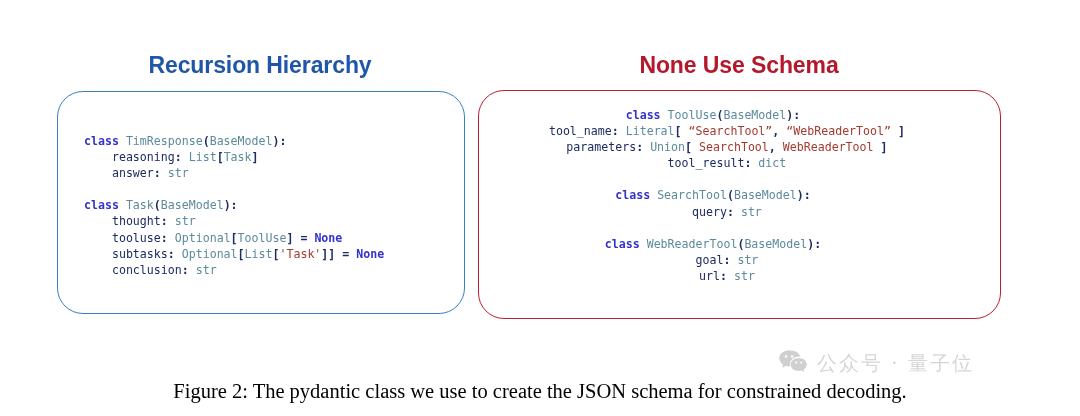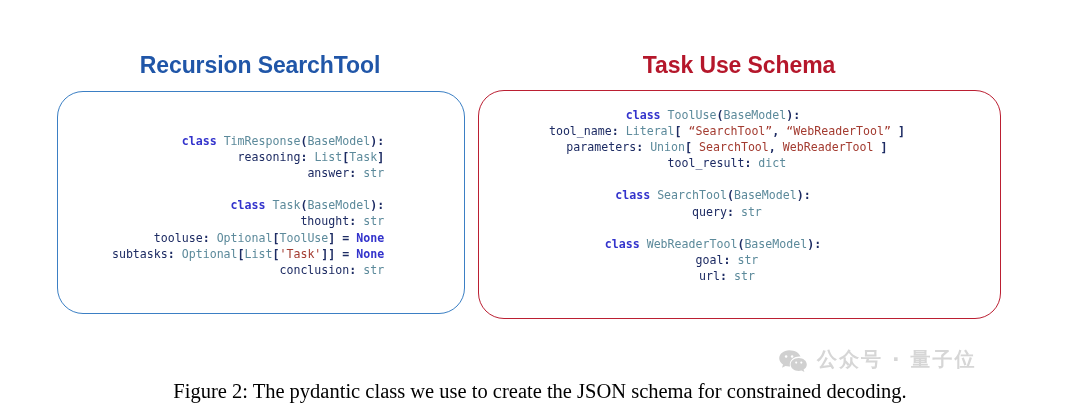--- a/index.html
+++ b/index.html
@@ -55,21 +55,21 @@
 
   
   .code-block {
     position: absolute;
     font-family: "DejaVu Sans Mono", "Liberation Mono", monospace;
     font-size: 11.6px;
     line-height: 16.1px;
     white-space: pre;
     color: #1d2b63;
   }
-  #code-left  { left: 84px;  top: 133px; text-align: right; }
+  #code-left  { left: 84px;  top: 133px; }
   #code-right { left: 521px; top: 107px; text-align: center; }
 
   .code-line { height: 16.1px; }
   .code-line.blank { height: 16.1px; }
 
   
   .t-kw      { color: #3333cc; font-weight: 700; }   
   .t-cls     { color: #5c8a9b; }                     
   .t-punct   { color: #1d2b63; font-weight: 700; }   
   .t-field   { color: #1d2b63; font-weight: 400; }   
@@ -88,48 +88,48 @@
     white-space: nowrap;
     line-height: 1;
   }
 
   
   #watermark {
     position: absolute;
     left: 778px;
     top: 349px;
     display: flex;
+    align-items: center;
     gap: 9px;
     opacity: 1;
     pointer-events: none;
-    font-weight: bold;
   }
   #watermark .wm-icon { display: block; }
   #watermark .wm-text {
     font-family: "DejaVu Sans", "Liberation Sans", sans-serif;
     font-size: 20px;
     color: #d6d6d6;
     letter-spacing: 2px;
     white-space: nowrap;
     line-height: 1;
   }
 </style>
 </head>
 <body>
 
 <div class="figure-root">
 
-  <div class="panel-title" id="title-left">Recursion SearchTool</div>
+  <div class="panel-title" id="title-left">Recursion Hierarchy</div>
 
   <div class="code-panel" id="panel-left">
   </div>
 
   <div class="code-block" id="code-left"><div class="code-line"><span class="t-kw">class </span><span class="t-cls">TimResponse</span><span class="t-punct">(</span><span class="t-cls">BaseModel</span><span class="t-punct">):</span></div><div class="code-line"><span class="t-punct">    </span><span class="t-field">reasoning</span><span class="t-punct">: </span><span class="t-type">List</span><span class="t-punct">[</span><span class="t-cls">Task</span><span class="t-punct">]</span></div><div class="code-line"><span class="t-punct">    </span><span class="t-field">answer</span><span class="t-punct">: </span><span class="t-type">str</span></div><div class="code-line blank">&nbsp;</div><div class="code-line"><span class="t-kw">class </span><span class="t-cls">Task</span><span class="t-punct">(</span><span class="t-cls">BaseModel</span><span class="t-punct">):</span></div><div class="code-line"><span class="t-punct">    </span><span class="t-field">thought</span><span class="t-punct">: </span><span class="t-type">str</span></div><div class="code-line"><span class="t-punct">    </span><span class="t-field">tooluse</span><span class="t-punct">: </span><span class="t-type">Optional</span><span class="t-punct">[</span><span class="t-cls">ToolUse</span><span class="t-punct">] = </span><span class="t-kw">None</span></div><div class="code-line"><span class="t-punct">    </span><span class="t-field">subtasks</span><span class="t-punct">: </span><span class="t-type">Optional</span><span class="t-punct">[</span><span class="t-type">List</span><span class="t-punct">[</span><span class="t-str">'Task'</span><span class="t-punct">]] = </span><span class="t-kw">None</span></div><div class="code-line"><span class="t-punct">    </span><span class="t-field">conclusion</span><span class="t-punct">: </span><span class="t-type">str</span></div></div>
 
-  <div class="panel-title" id="title-right">Task Use Schema</div>
+  <div class="panel-title" id="title-right">None Use Schema</div>
 
   <div class="code-panel" id="panel-right">
   </div>
 
   <div class="code-block" id="code-right"><div class="code-line"><span class="t-kw">class </span><span class="t-cls">ToolUse</span><span class="t-punct">(</span><span class="t-cls">BaseModel</span><span class="t-punct">):</span></div><div class="code-line"><span class="t-punct">    </span><span class="t-field">tool_name</span><span class="t-punct">: </span><span class="t-type">Literal</span><span class="t-punct">[ </span><span class="t-str">“SearchTool”</span><span class="t-punct">, </span><span class="t-str">“WebReaderTool”</span><span class="t-punct"> ]</span></div><div class="code-line"><span class="t-punct">    </span><span class="t-field">parameters</span><span class="t-punct">: </span><span class="t-type">Union</span><span class="t-punct">[ </span><span class="t-str">SearchTool</span><span class="t-punct">, </span><span class="t-str">WebReaderTool</span><span class="t-punct"> ]</span></div><div class="code-line"><span class="t-punct">    </span><span class="t-field">tool_result</span><span class="t-punct">: </span><span class="t-type">dict</span></div><div class="code-line blank">&nbsp;</div><div class="code-line"><span class="t-kw">class </span><span class="t-cls">SearchTool</span><span class="t-punct">(</span><span class="t-cls">BaseModel</span><span class="t-punct">):</span></div><div class="code-line"><span class="t-punct">    </span><span class="t-field">query</span><span class="t-punct">: </span><span class="t-type">str</span></div><div class="code-line blank">&nbsp;</div><div class="code-line"><span class="t-kw">class </span><span class="t-cls">WebReaderTool</span><span class="t-punct">(</span><span class="t-cls">BaseModel</span><span class="t-punct">):</span></div><div class="code-line"><span class="t-punct">    </span><span class="t-field">goal</span><span class="t-punct">: </span><span class="t-type">str</span></div><div class="code-line"><span class="t-punct">    </span><span class="t-field">url</span><span class="t-punct">: </span><span class="t-type">str</span></div></div>
 
   <div id="watermark">
     <span class="wm-icon">
       <svg width="30" height="24" viewBox="0 0 30 24" aria-hidden="true">
         <path d="M11.2 1.2C5.6 1.2 1.2 4.9 1.2 9.3c0 2.5 1.5 4.8 3.8 6.3l-1 3.1 3.5-1.8c1.1 0.3 2.3 0.5 3.7 0.5 0.3 0 0.6 0 0.9 0 -0.2-0.6-0.3-1.3-0.3-2 0-4.3 4.3-7.8 9.6-7.8 0.4 0 0.7 0 1.1 0.1C21.6 4 16.9 1.2 11.2 1.2z" fill="#d0d0d0"></path>

